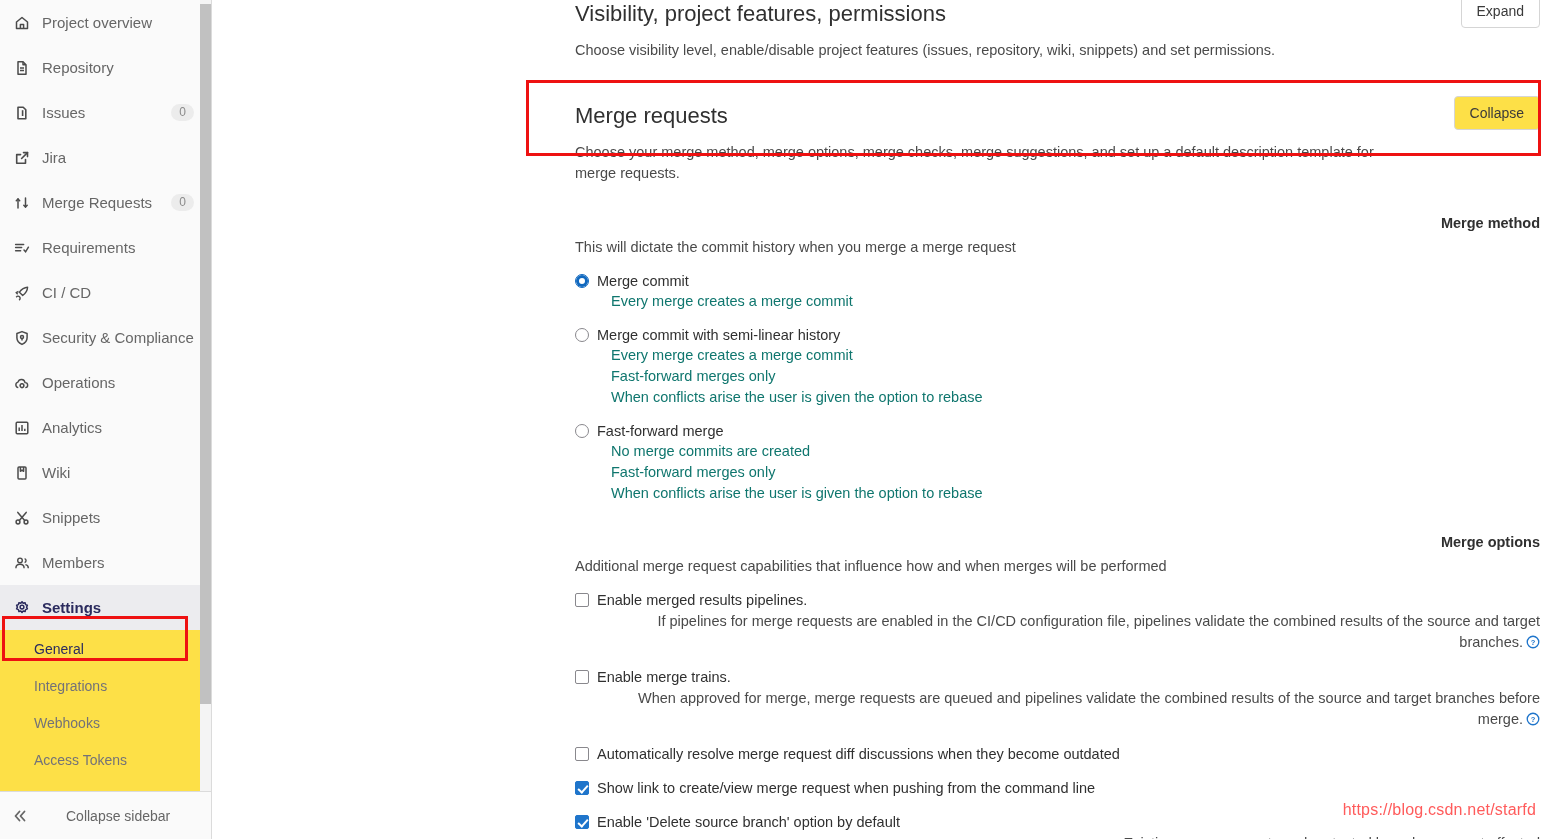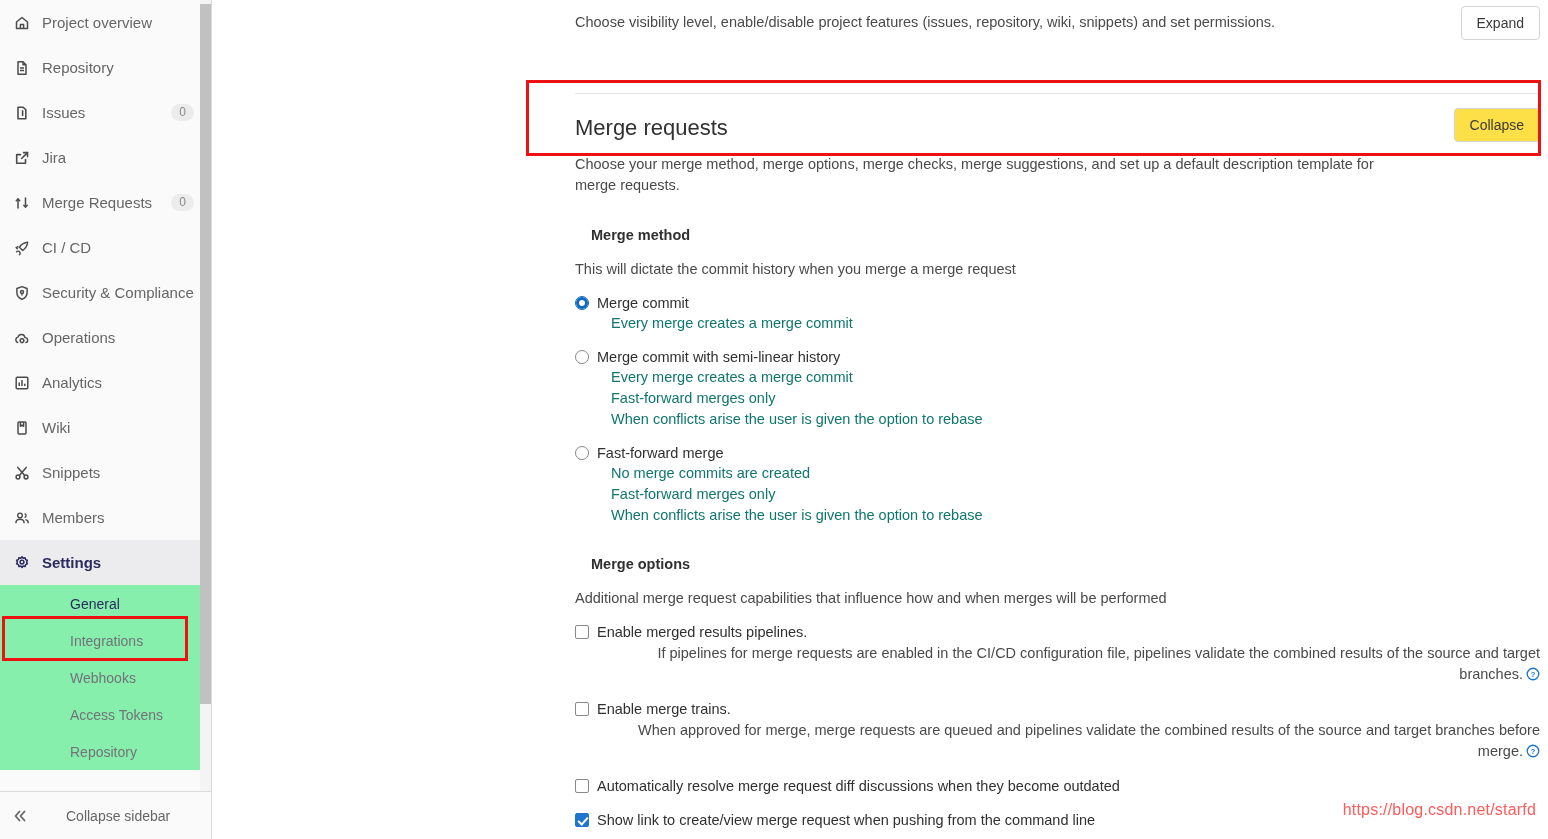--- a/index.html
+++ b/index.html
@@ -47,21 +47,21 @@
     padding: 1px 8px;
     line-height: 15px;
   }
   .nav-item.active {
     background: #ececef;
     color: #2b2b5e;
     font-weight: 600;
   }
   .nav-item.active .ico { color: #2b2b5e; }
 
-  .subnav { background: #86efac; padding-left: 36px; }
+  .subnav { background: #fde047; }
   .sub-item {
     display: flex; align-items: center;
     height: 37px;
     padding-left: 34px;
     font-size: 14px;
     color: #737278;
     cursor: pointer;
   }
   .sub-item.current { color: #2b2b5e; font-weight: 400; }
 
@@ -147,21 +147,22 @@
     border: 3px solid #ee1111;
     pointer-events: none;
     z-index: 50;
   }
 
   
   .grp-title {
     font-size: 14.5px;
     font-weight: 700;
     color: #303030;
-    margin: 16px;
+    margin: 0;
+    text-align: right;
   }
   .grp-sub {
     font-size: 14.5px;
     color: #4a4a4a;
     margin-top: 6px;
     line-height: 20px;
   }
 
   .radio-row { position: relative; padding-left: 22px; margin-top: 13px; }
   .radio-row .rd {
@@ -280,20 +281,31 @@
         <span class="ico">
           <svg width="16" height="16" viewBox="0 0 16 16" fill="none" stroke="currentColor" stroke-width="1.5" stroke-linecap="round" stroke-linejoin="round">
             <path d="M4 13V4"></path>
             <path d="M2.3 5.7 L4 3.9 L5.7 5.7"></path>
             <path d="M11.5 3v9"></path>
             <path d="M9.8 10.3 L11.5 12.1 L13.2 10.3"></path>
           </svg>
         </span>
         <span class="lbl">Merge Requests</span>
         <span class="badge">0</span>
+      </div>
+      <div class="nav-item">
+        <span class="ico">
+          <svg width="16" height="16" viewBox="0 0 16 16" fill="none" stroke="currentColor" stroke-width="1.5" stroke-linecap="round">
+            <path d="M1.6 4.4h8"></path>
+            <path d="M1.6 7.6h6"></path>
+            <path d="M1.6 10.8h5"></path>
+            <path d="M10 10 L11.6 11.8 L14.4 7.2"></path>
+          </svg>
+        </span>
+        <span class="lbl">Requirements</span>
       </div>
       <div class="nav-item">
         <span class="ico">
           <svg width="16" height="16" viewBox="0 0 16 16" fill="none" stroke="currentColor" stroke-width="1.4" stroke-linejoin="round">
             <path d="M13.6 2.3c-3.8.2-6.2 2.1-8.2 4.9l3.3 3.3c2.8-2 4.7-4.4 4.9-8.2Z"></path>
             <path d="M2.2 12.2c1.1-1.3 2.4-1.3 3.3-.4.9.9.9 2.2-.4 3.3"></path>
             <path d="M4.5 6.5 2.1 7.6l1.6 1.6"></path>
           </svg>
         </span>
         <span class="lbl">CI / CD</span>
@@ -397,20 +409,21 @@
       </svg>
     </span>
     <span>Collapse sidebar</span>
   </div>
 </div>
 
 <div id="main">
   <div class="content">
 
     <div class="sec-head" style="padding-top:0px; height:78px;">
+      <h2 class="sec-title">Visibility, project features, permissions</h2>
       <div class="sec-desc">Choose visibility level, enable/disable project features (issues, repository, wiki, snippets) and set permissions.</div>
       <button class="btn" style="top:-6px;">Expand</button>
     </div>
 
     <div class="divider" style="margin-top:3px;"></div>
 
     <div class="sec-head" style="padding-top:20px;">
       <h2 class="sec-title">Merge requests</h2>
       <div class="sec-desc" style="max-width:830px;">Choose your merge method, merge options, merge checks, merge suggestions, and set up a default description template for merge requests.</div>
       <button class="btn gray" style="top:14px;">Collapse</button>

